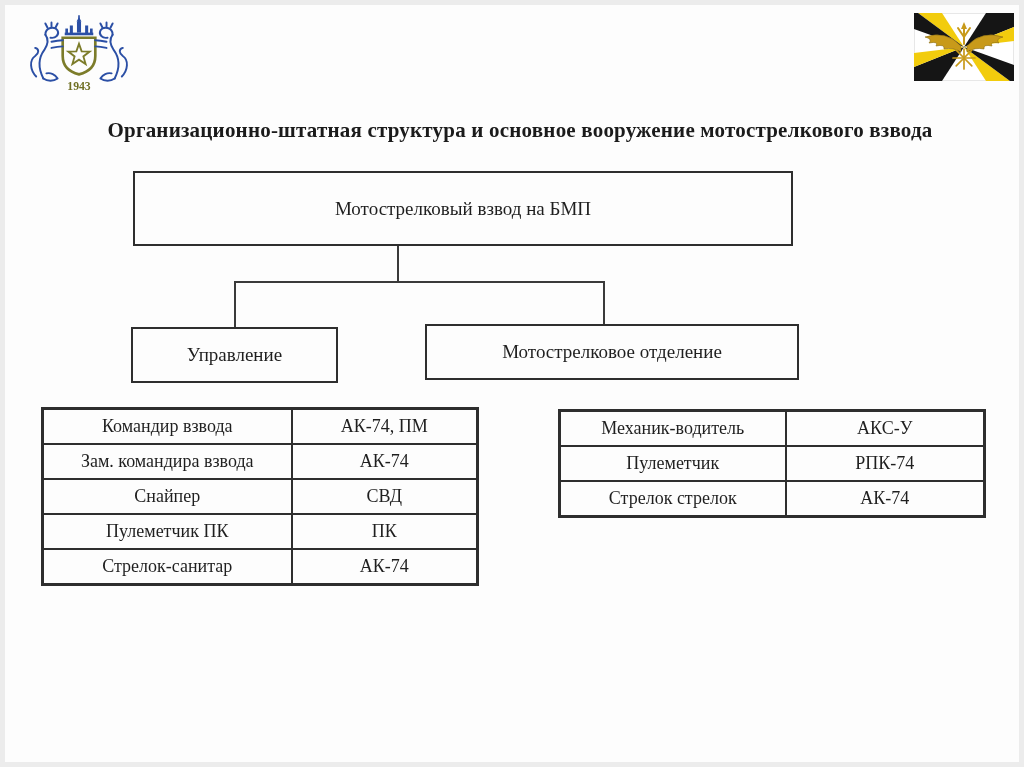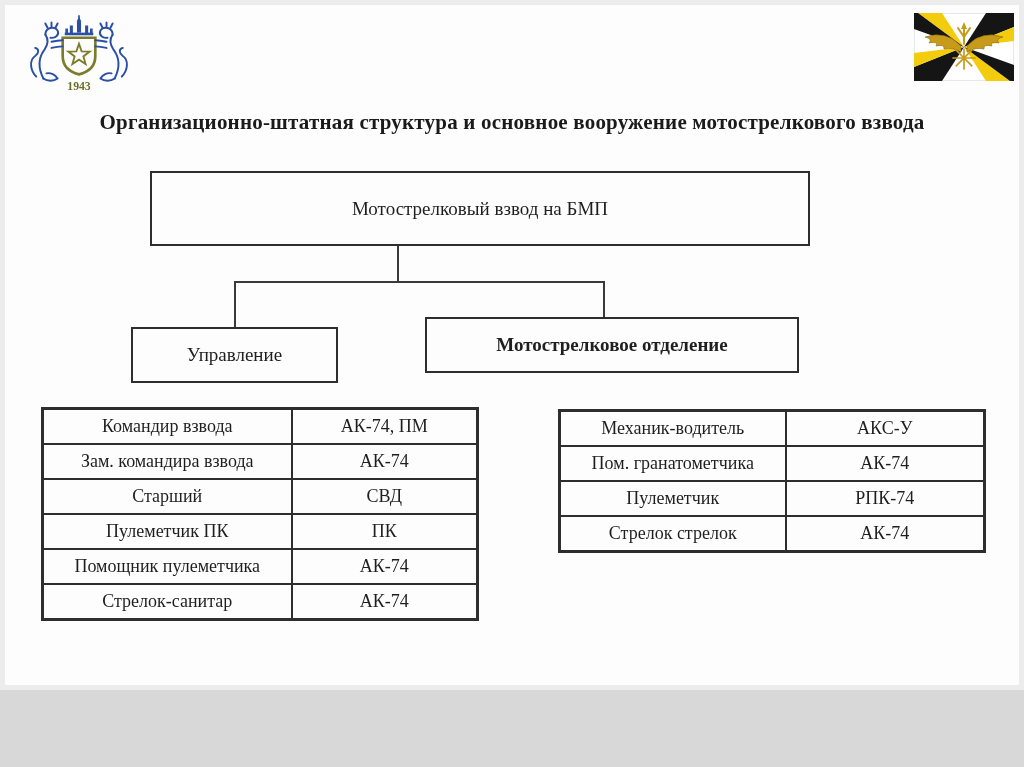--- a/index.html
+++ b/index.html
@@ -1,46 +1,46 @@
 <!DOCTYPE html>
 <html><head>
 <meta charset="utf-8">
 <style>
   html,body{margin:0;padding:0;background:#d8d8d8;}
   .canvas{
     position:relative;
-    width:1024px;height:690px;
+    width:1024px;height:767px;
     background:#ececec;
     font-family:"Liberation Serif","DejaVu Serif",serif;
     overflow:hidden;
   }
   .slide{
     position:absolute;inset:5px;
     background:#fdfdfd;
   }
   .logo{position:absolute;}
   .logo-left{left:26px;top:12px;width:106px;height:82px;}
   .logo-right{left:914px;top:13px;width:100px;height:68px;}
   .title{
     position:absolute;left:10px;top:110px;width:1004px;
-    margin:0;text-align:center;
+    margin:8px;text-align:center;
     font-size:21px;font-weight:bold;color:#1b1b1b;
     letter-spacing:0.2px;
   }
   .node{
     position:absolute;
     border:2px solid #2e2e2e;
     background:#fdfdfd;
     display:flex;align-items:center;justify-content:center;
     font-size:19px;color:#1f1f1f;
     box-sizing:border-box;
   }
-  .node-root{left:150px;top:171px;width:660px;height:75px;}
+  .node-root{left:133px;top:171px;width:660px;height:75px;}
   .node-command{left:131px;top:327px;width:207px;height:56px;}
-  .node-squad{left:425px;top:317px;width:374px;height:56px;font-weight:bold;}
+  .node-squad{left:425px;top:324px;width:374px;height:56px;}
   .conn{position:absolute;background:#3a3a3a;}
   .conn-stem{left:397px;top:246px;width:2px;height:37px;}
   .conn-h{left:234px;top:281px;width:371px;height:2px;}
   .conn-drop-left{left:234px;top:281px;width:2px;height:46px;}
   .conn-drop-right{left:603px;top:281px;width:2px;height:46px;}
   table.wtable{
     position:absolute;
     border-collapse:collapse;
     table-layout:fixed;
     background:#fdfdfd;
@@ -144,53 +144,45 @@
     <tbody>
       <tr>
         <td>Командир взвода</td>
         <td>АК-74, ПМ</td>
       </tr>
       <tr>
         <td>Зам. командира взвода</td>
         <td>АК-74</td>
       </tr>
       <tr>
-        <td>Старший</td>
+        <td>Снайпер</td>
         <td>СВД</td>
       </tr>
       <tr>
         <td>Пулеметчик ПК</td>
         <td>ПК</td>
-      </tr>
-      <tr>
-        <td>Помощник пулеметчика</td>
-        <td>АК-74</td>
       </tr>
       <tr>
         <td>Стрелок-санитар</td>
         <td>АК-74</td>
       </tr>
     </tbody>
   </table>
 
   <table class="wtable table-right">
     <colgroup>
         <col style="width:226px">
         <col style="width:199px">
       </colgroup>
     <tbody>
       <tr>
         <td>Механик-водитель</td>
         <td>АКС-У</td>
       </tr>
       <tr>
-        <td>Пом. гранатометчика</td>
-        <td>АК-74</td>
-      </tr>
-      <tr>
         <td>Пулеметчик</td>
         <td>РПК-74</td>
       </tr>
       <tr>
         <td>Стрелок стрелок</td>
         <td>АК-74</td>
       </tr>
     </tbody>
   </table>
 </div>

